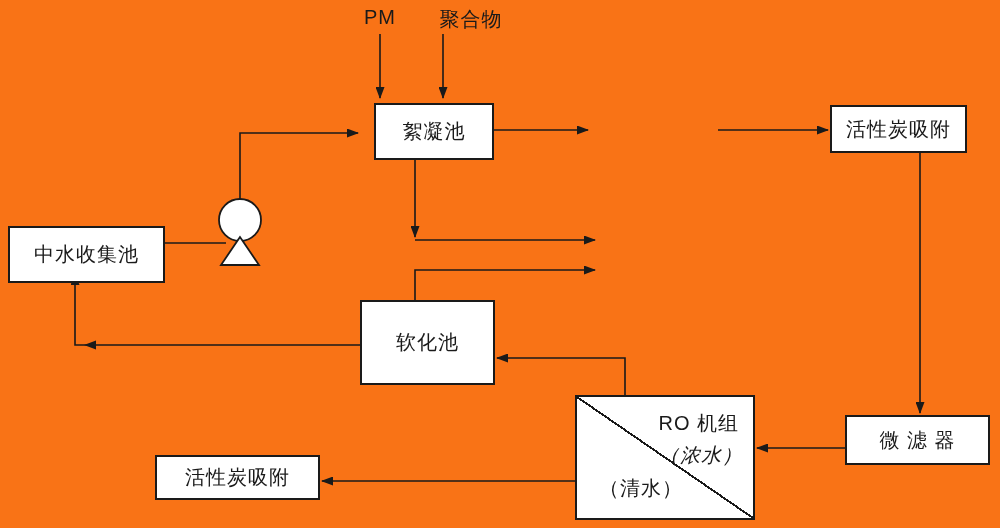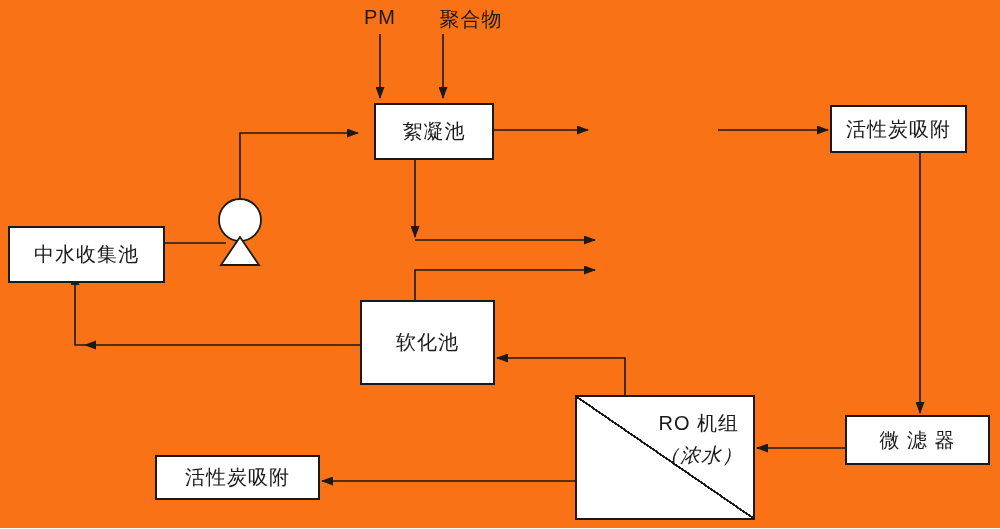--- a/index.html
+++ b/index.html
@@ -129,20 +129,21 @@
   </div>
 
 
   <div class="node n-soft">
     <span>软化池</span>
   </div>
 
   <div class="node n-ro">
     <span class="ro-title">RO 机组</span>
     <span class="ro-conc">（浓水）</span>
+    <span class="ro-clear">（清水）</span>
   </div>
 
   <div class="node n-micro">
     <span>微 滤 器</span>
   </div>
 
   <div class="node n-circ">
     <span>活性炭吸附</span>
   </div>
 

